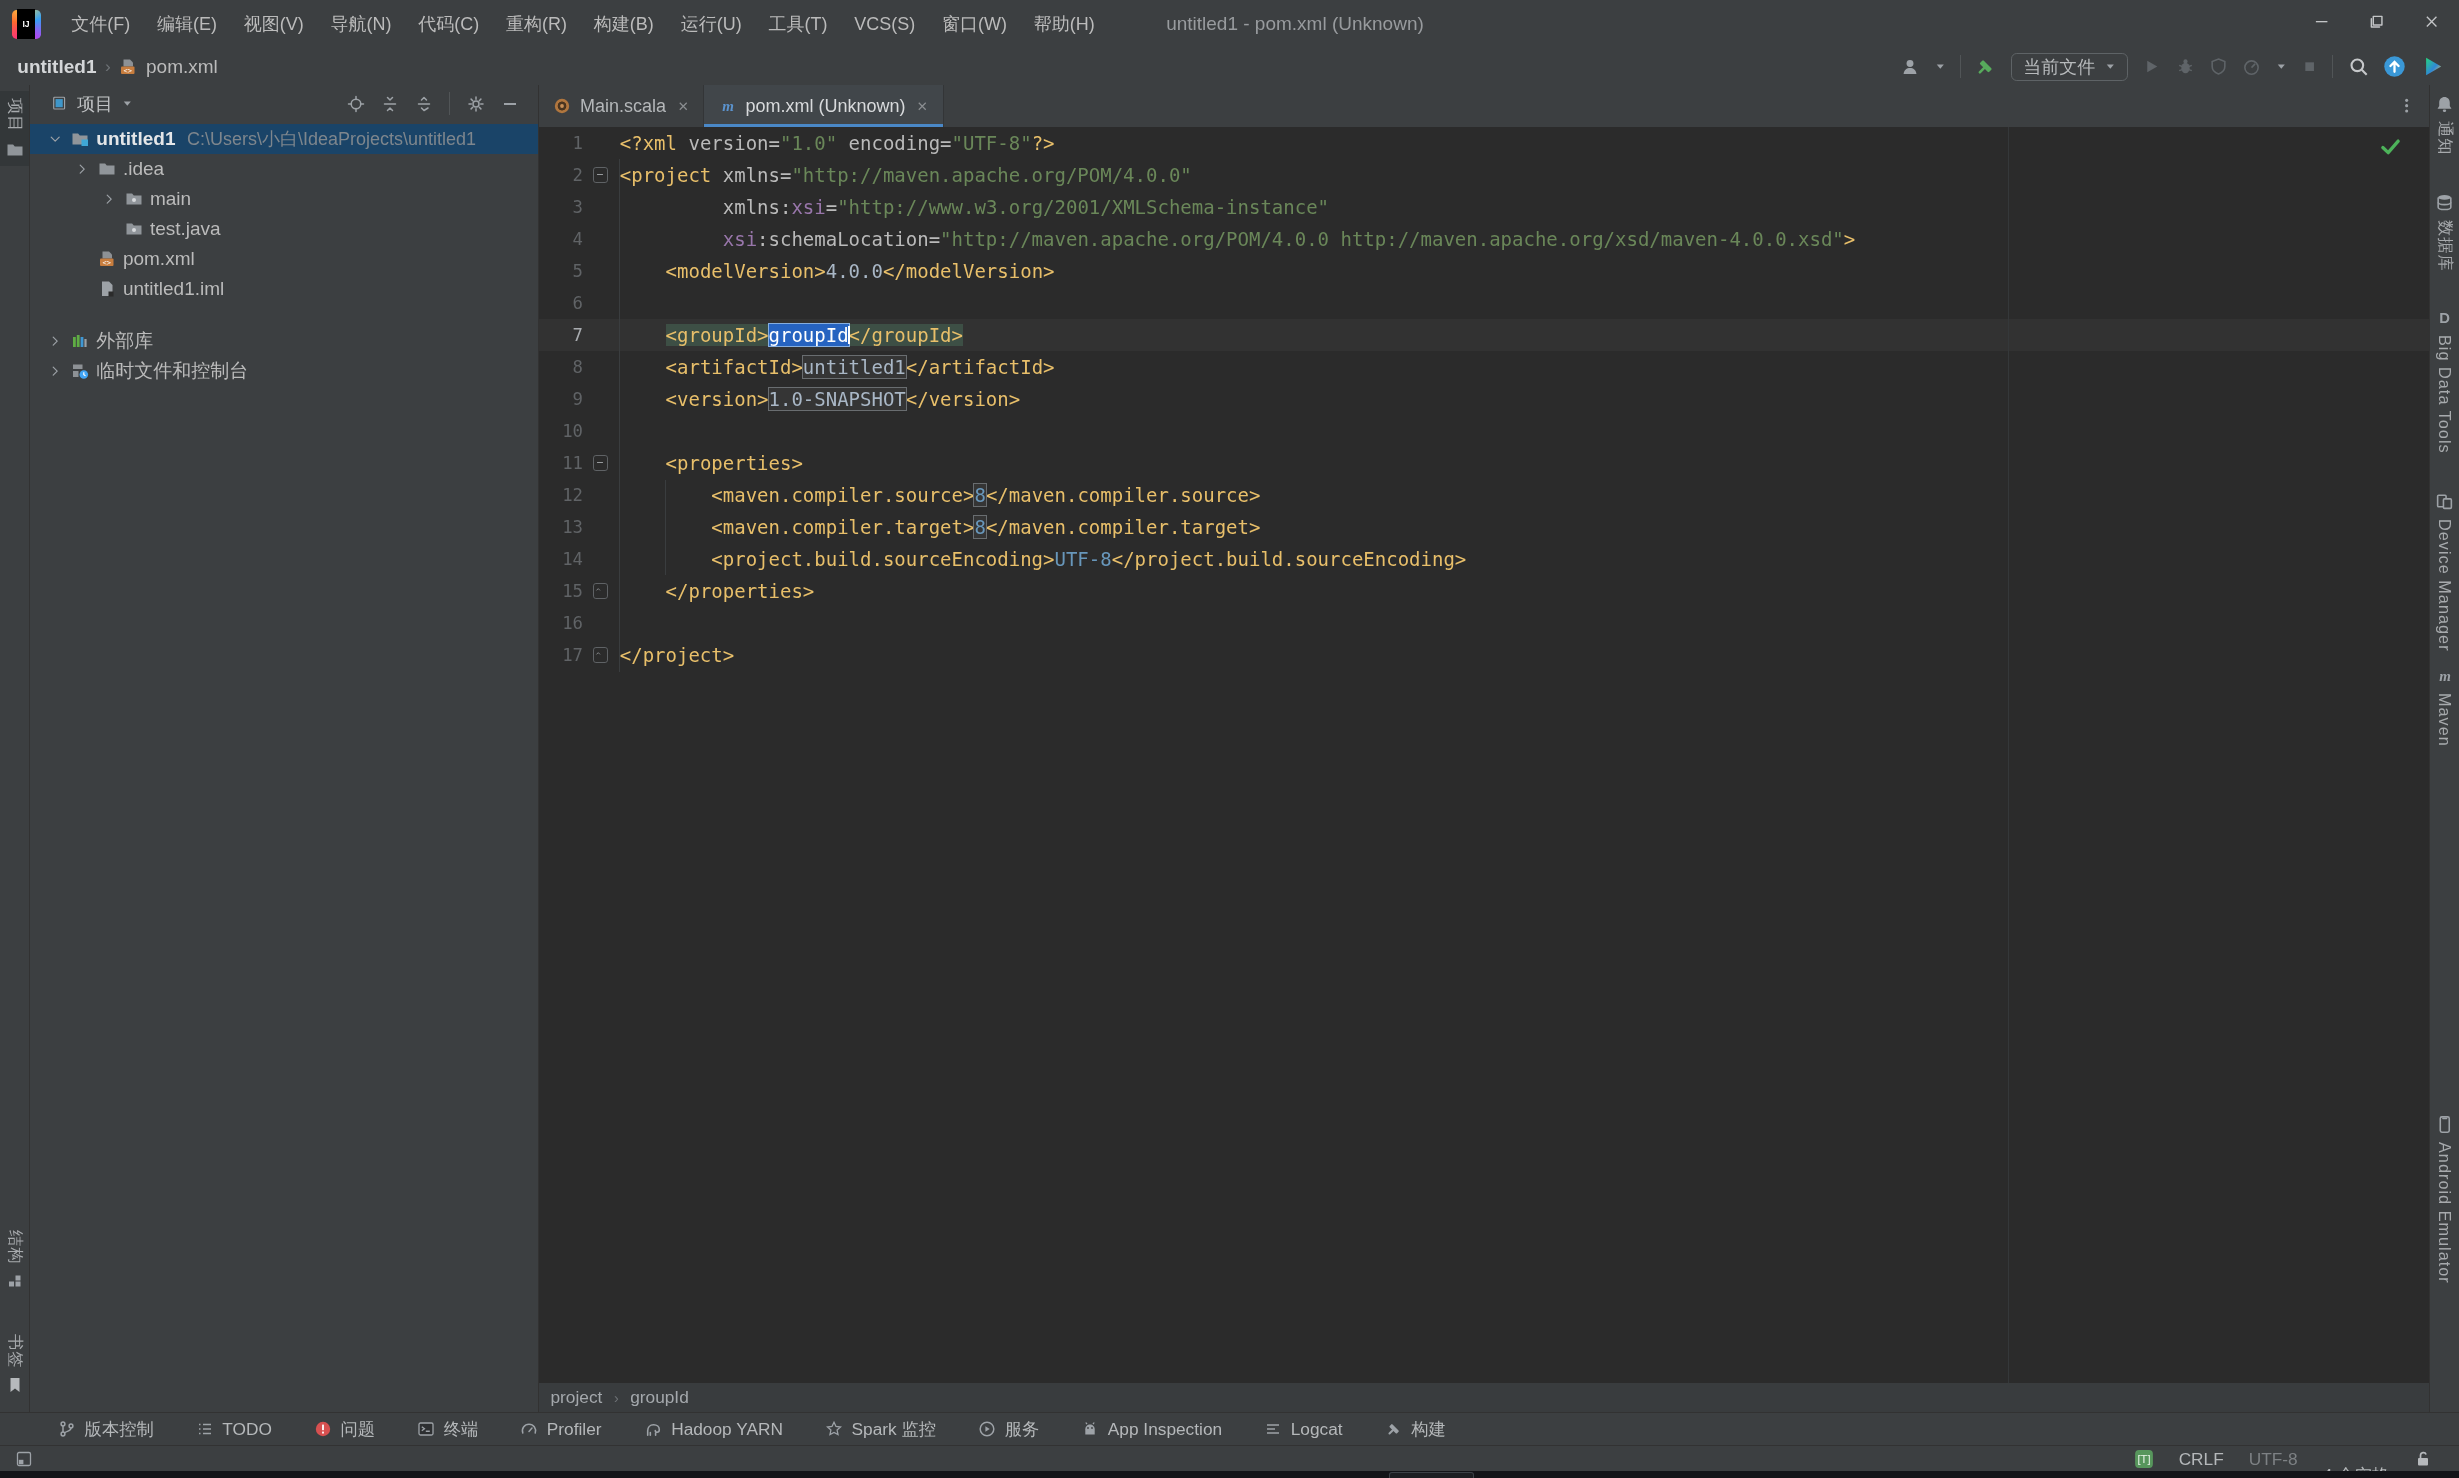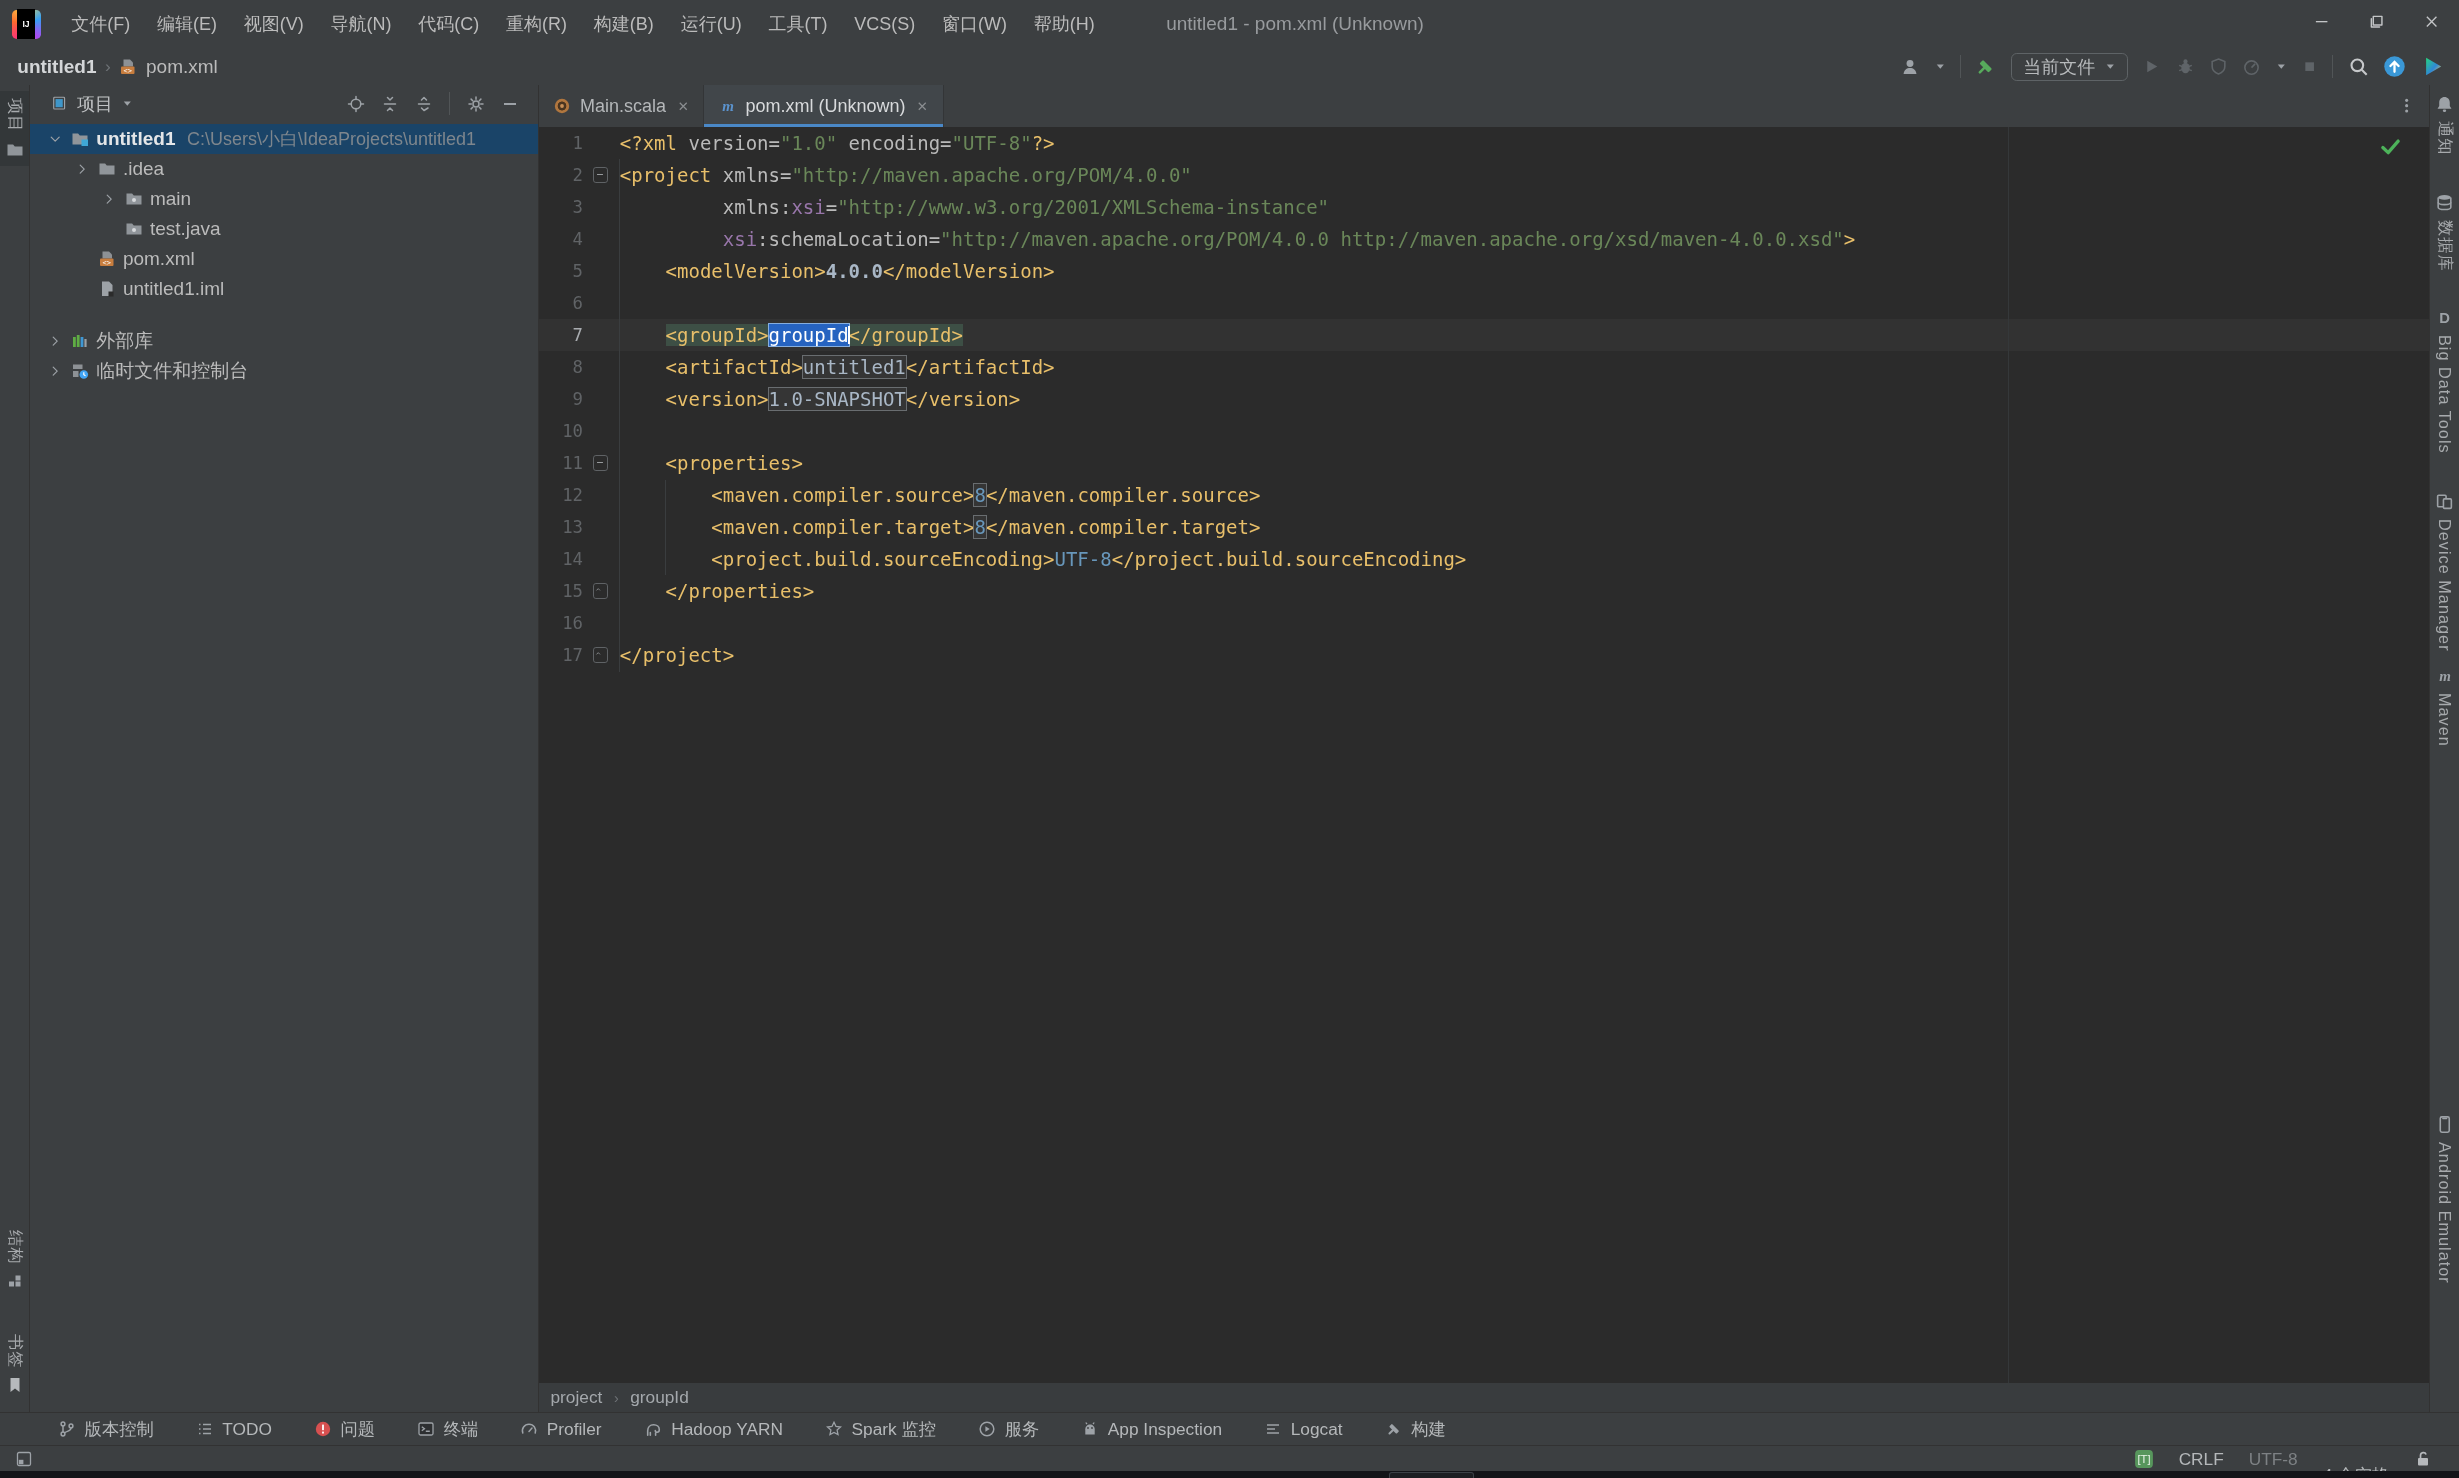--- a/index.html
+++ b/index.html
@@ -73,21 +73,21 @@
   .line.current .lnum{color:#a9acb0;}
   .foldcol{width:27px;display:flex;align-items:center;justify-content:center;}
   .fold-box{width:13.4px;height:13.4px;border:1px solid #5f6265;border-radius:2.9px;color:#9da0a3;
     display:flex;align-items:center;justify-content:center;font-size:11.5px;line-height:1;background:#2b2b2b;}
   .line pre{margin:0;white-space:pre;padding-left:5.8px;}
   .c-plain{color:#a9b7c6;}
   .c-tag{color:#e8bf6a;}
   .c-attr{color:#bababa;}
   .c-ns{color:#9876aa;}
   .c-str{color:#6a8759;}
-  .c-text{color:#a9b7c6;font-weight:bold;}
+  .c-text{color:#a9b7c6;}
   .c-val{color:#6897bb;}
   .sel{background:#3d4f45;}
   .c-field{outline:1px solid #696d70;background:rgba(255,255,255,0.05);color:#a9b7c6;}
   .c-field.c-val{color:#6897bb;}
   .c-field-active{position:relative;background:#2663c0;outline:1px solid #86aede;color:#ffffff;}
   .c-field-active::after{content:'';position:absolute;right:-1px;top:1.9px;bottom:1.9px;width:1.9px;background:#ffffff;}
   .guide{position:absolute;width:1px;background:#3a3d3f;}
   .margin-guide{position:absolute;width:1px;top:0;bottom:0;background:#35383a;}
   .editor-check{position:absolute;right:27px;top:7.7px;}
 

